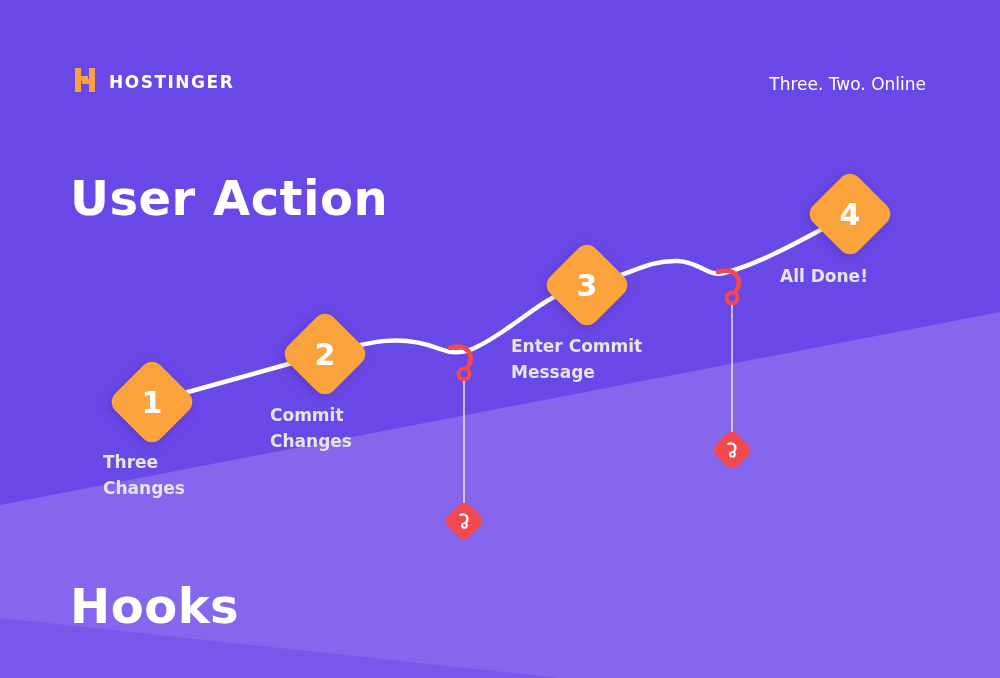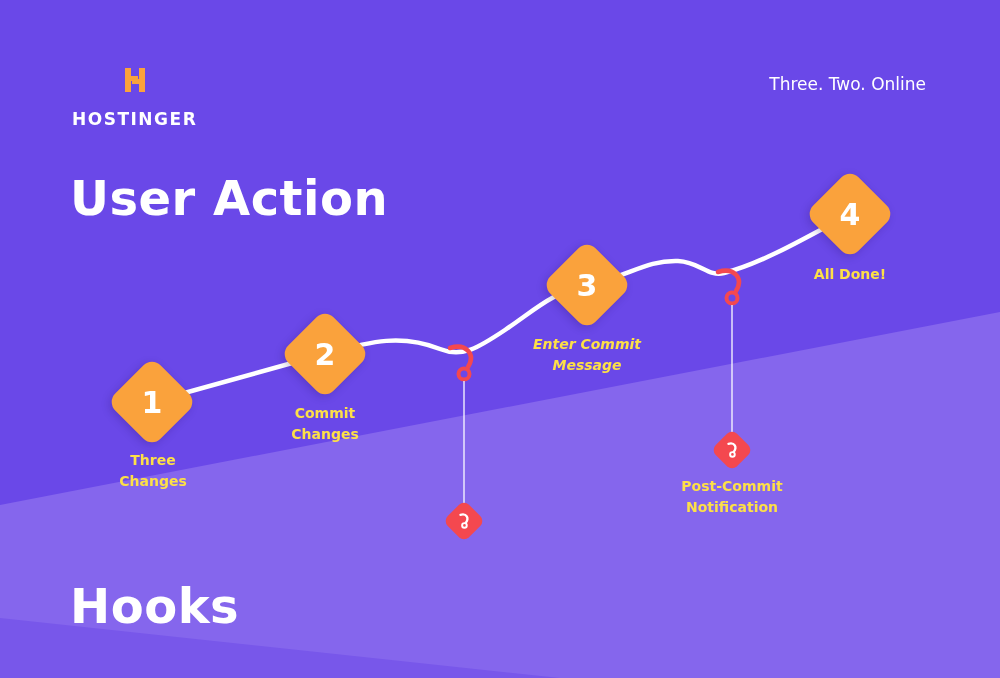--- a/index.html
+++ b/index.html
@@ -12,21 +12,21 @@
     color:#ffffff;
   }
   .stage { position:absolute; inset:0; width:1000px; height:678px; }
 
   
   .band { position:absolute; inset:0; }
   .band-light { background:#8566ED; clip-path:polygon(0 505px, 100% 312px, 100% 100%, 0 100%); }
   .band-mid   { background:#7857EA; clip-path:polygon(0 618px, 56% 100%, 0 100%); }
 
   
-  .logo { position:absolute; left:72px; top:66px; display:flex; align-items:center; gap:11px;flex-direction:column; }
+  .logo { position:absolute; left:72px; top:66px; display:flex; align-items:center; gap:11px; }
   .brand-name { font-size:17px; font-weight:bold; letter-spacing:1.5px; color:#fff; }
   .tagline { position:absolute; right:74px; top:74px; font-size:17px; font-weight:normal; color:#fff; }
 
   
   .heading { position:absolute; font-size:48px; font-weight:bold; color:#fff; letter-spacing:0.5px; }
   .heading-user { left:70px; top:170px; }
   .heading-hooks { left:70px; top:578px; }
 
   
   .overlay { position:absolute; inset:0; z-index:2; }
@@ -51,26 +51,26 @@
     border-radius:7px; transform:rotate(45deg);
     display:flex; align-items:center; justify-content:center;
     z-index:3;
   }
   .mini-diamond svg { transform:rotate(-45deg); }
   .m1 { left:449px; top:506px; }
   .m2 { left:717px; top:435px; }
 
   
   .step-label {
-    position:absolute; transform:translateX(-50%); text-align:center;
-    font-size:14px; font-weight:bold; line-height:1.5; color:#fde047; z-index:3;
+    position:absolute; transform:translateX(-50%); text-align:left;
+    font-size:17px; font-weight:bold; line-height:1.5; color:#e5e5e5; z-index:3;
   }
   .l1 { left:153px; top:450px; width:100px; }
   .l2 { left:325px; top:403px; width:110px; }
-  .l3 { left:587px; top:334px; width:152px;font-style:italic; }
+  .l3 { left:587px; top:334px; width:152px; }
   .l4 { left:850px; top:264px; width:140px; }
   .lh1 { left:470px; top:546px; width:150px; }
   .lh2 { left:732px; top:476px; width:155px; }
 </style>
 </head>
 <body>
 
 <div class="stage">
 
   <div class="band band-light"></div>
@@ -130,15 +130,14 @@
       <circle cx="9.5" cy="15" r="2.6" fill="none" stroke="#FFFFFF" stroke-width="2.2"></circle>
     </svg>
   </div>
   <div class="mini-diamond m2">
     <svg width="16" height="18" viewBox="0 0 18 20">
       <path d="M5 3 C12 1 15 7 11 12" fill="none" stroke="#FFFFFF" stroke-width="2.6" stroke-linecap="round"></path>
       <circle cx="9.5" cy="15" r="2.6" fill="none" stroke="#FFFFFF" stroke-width="2.2"></circle>
     </svg>
   </div>
 
-  <div class="step-label lh2">Post-Commit Notification</div>
 
 </div>
 
 </body></html>

